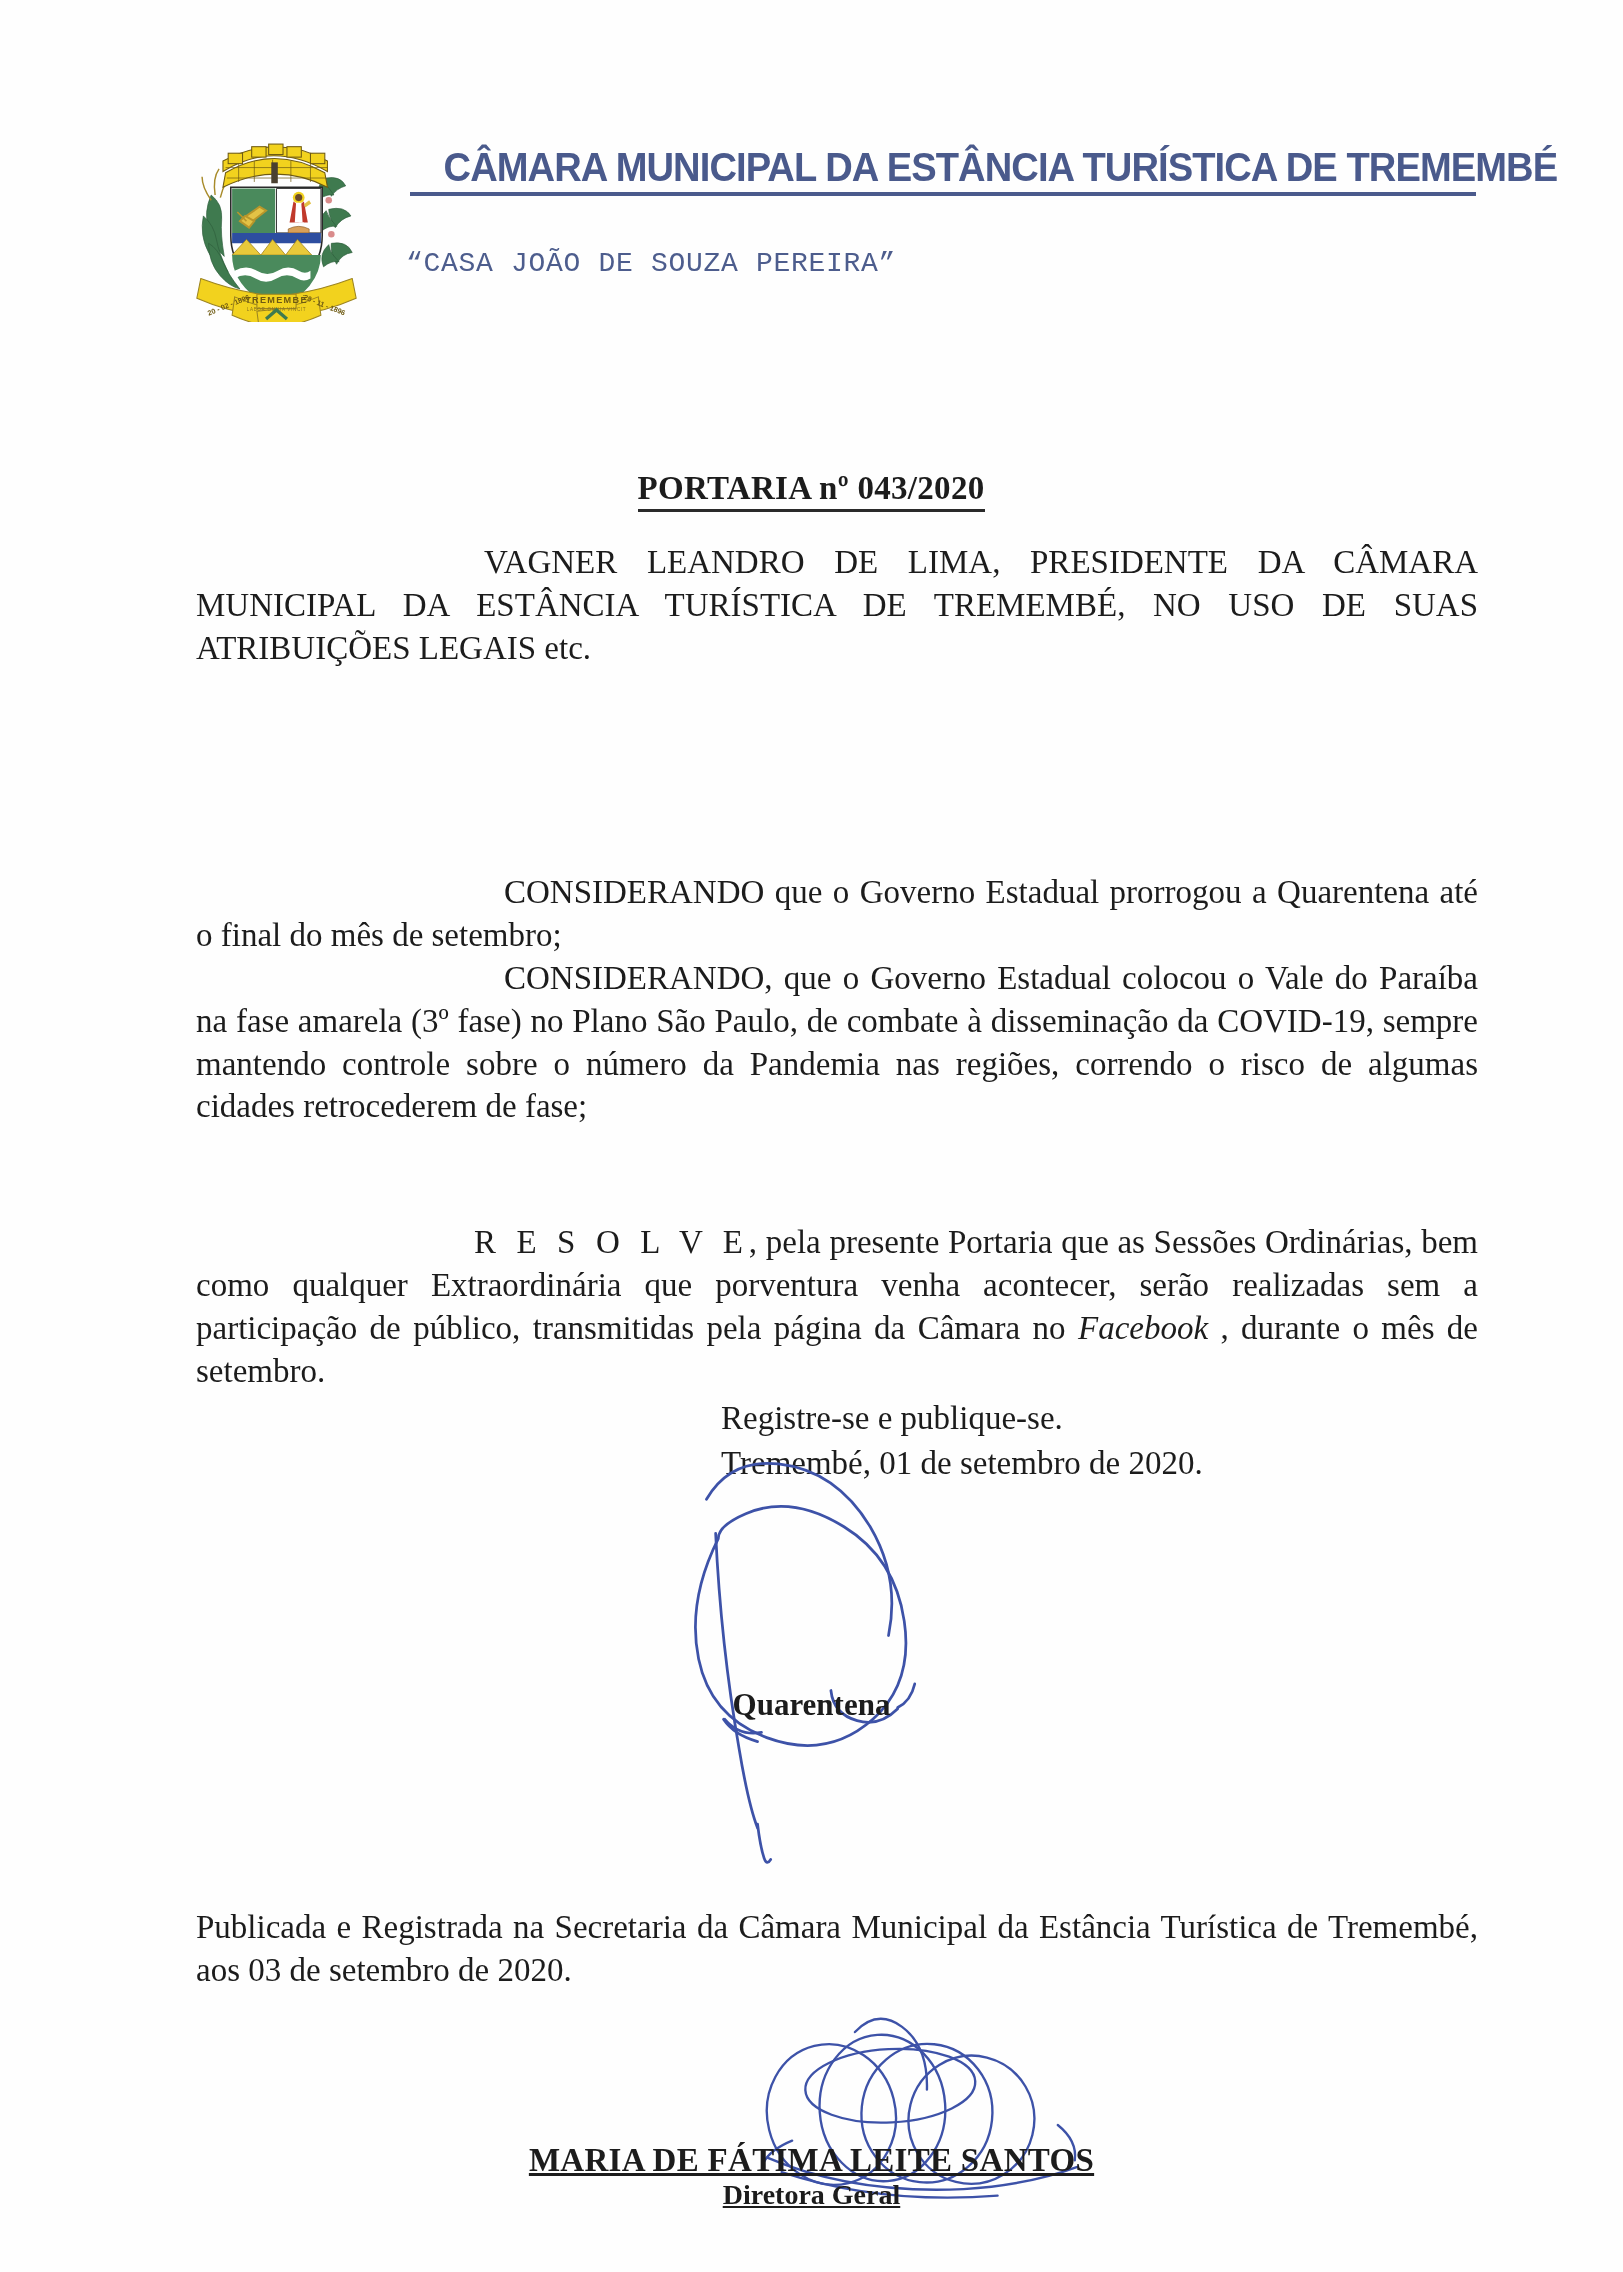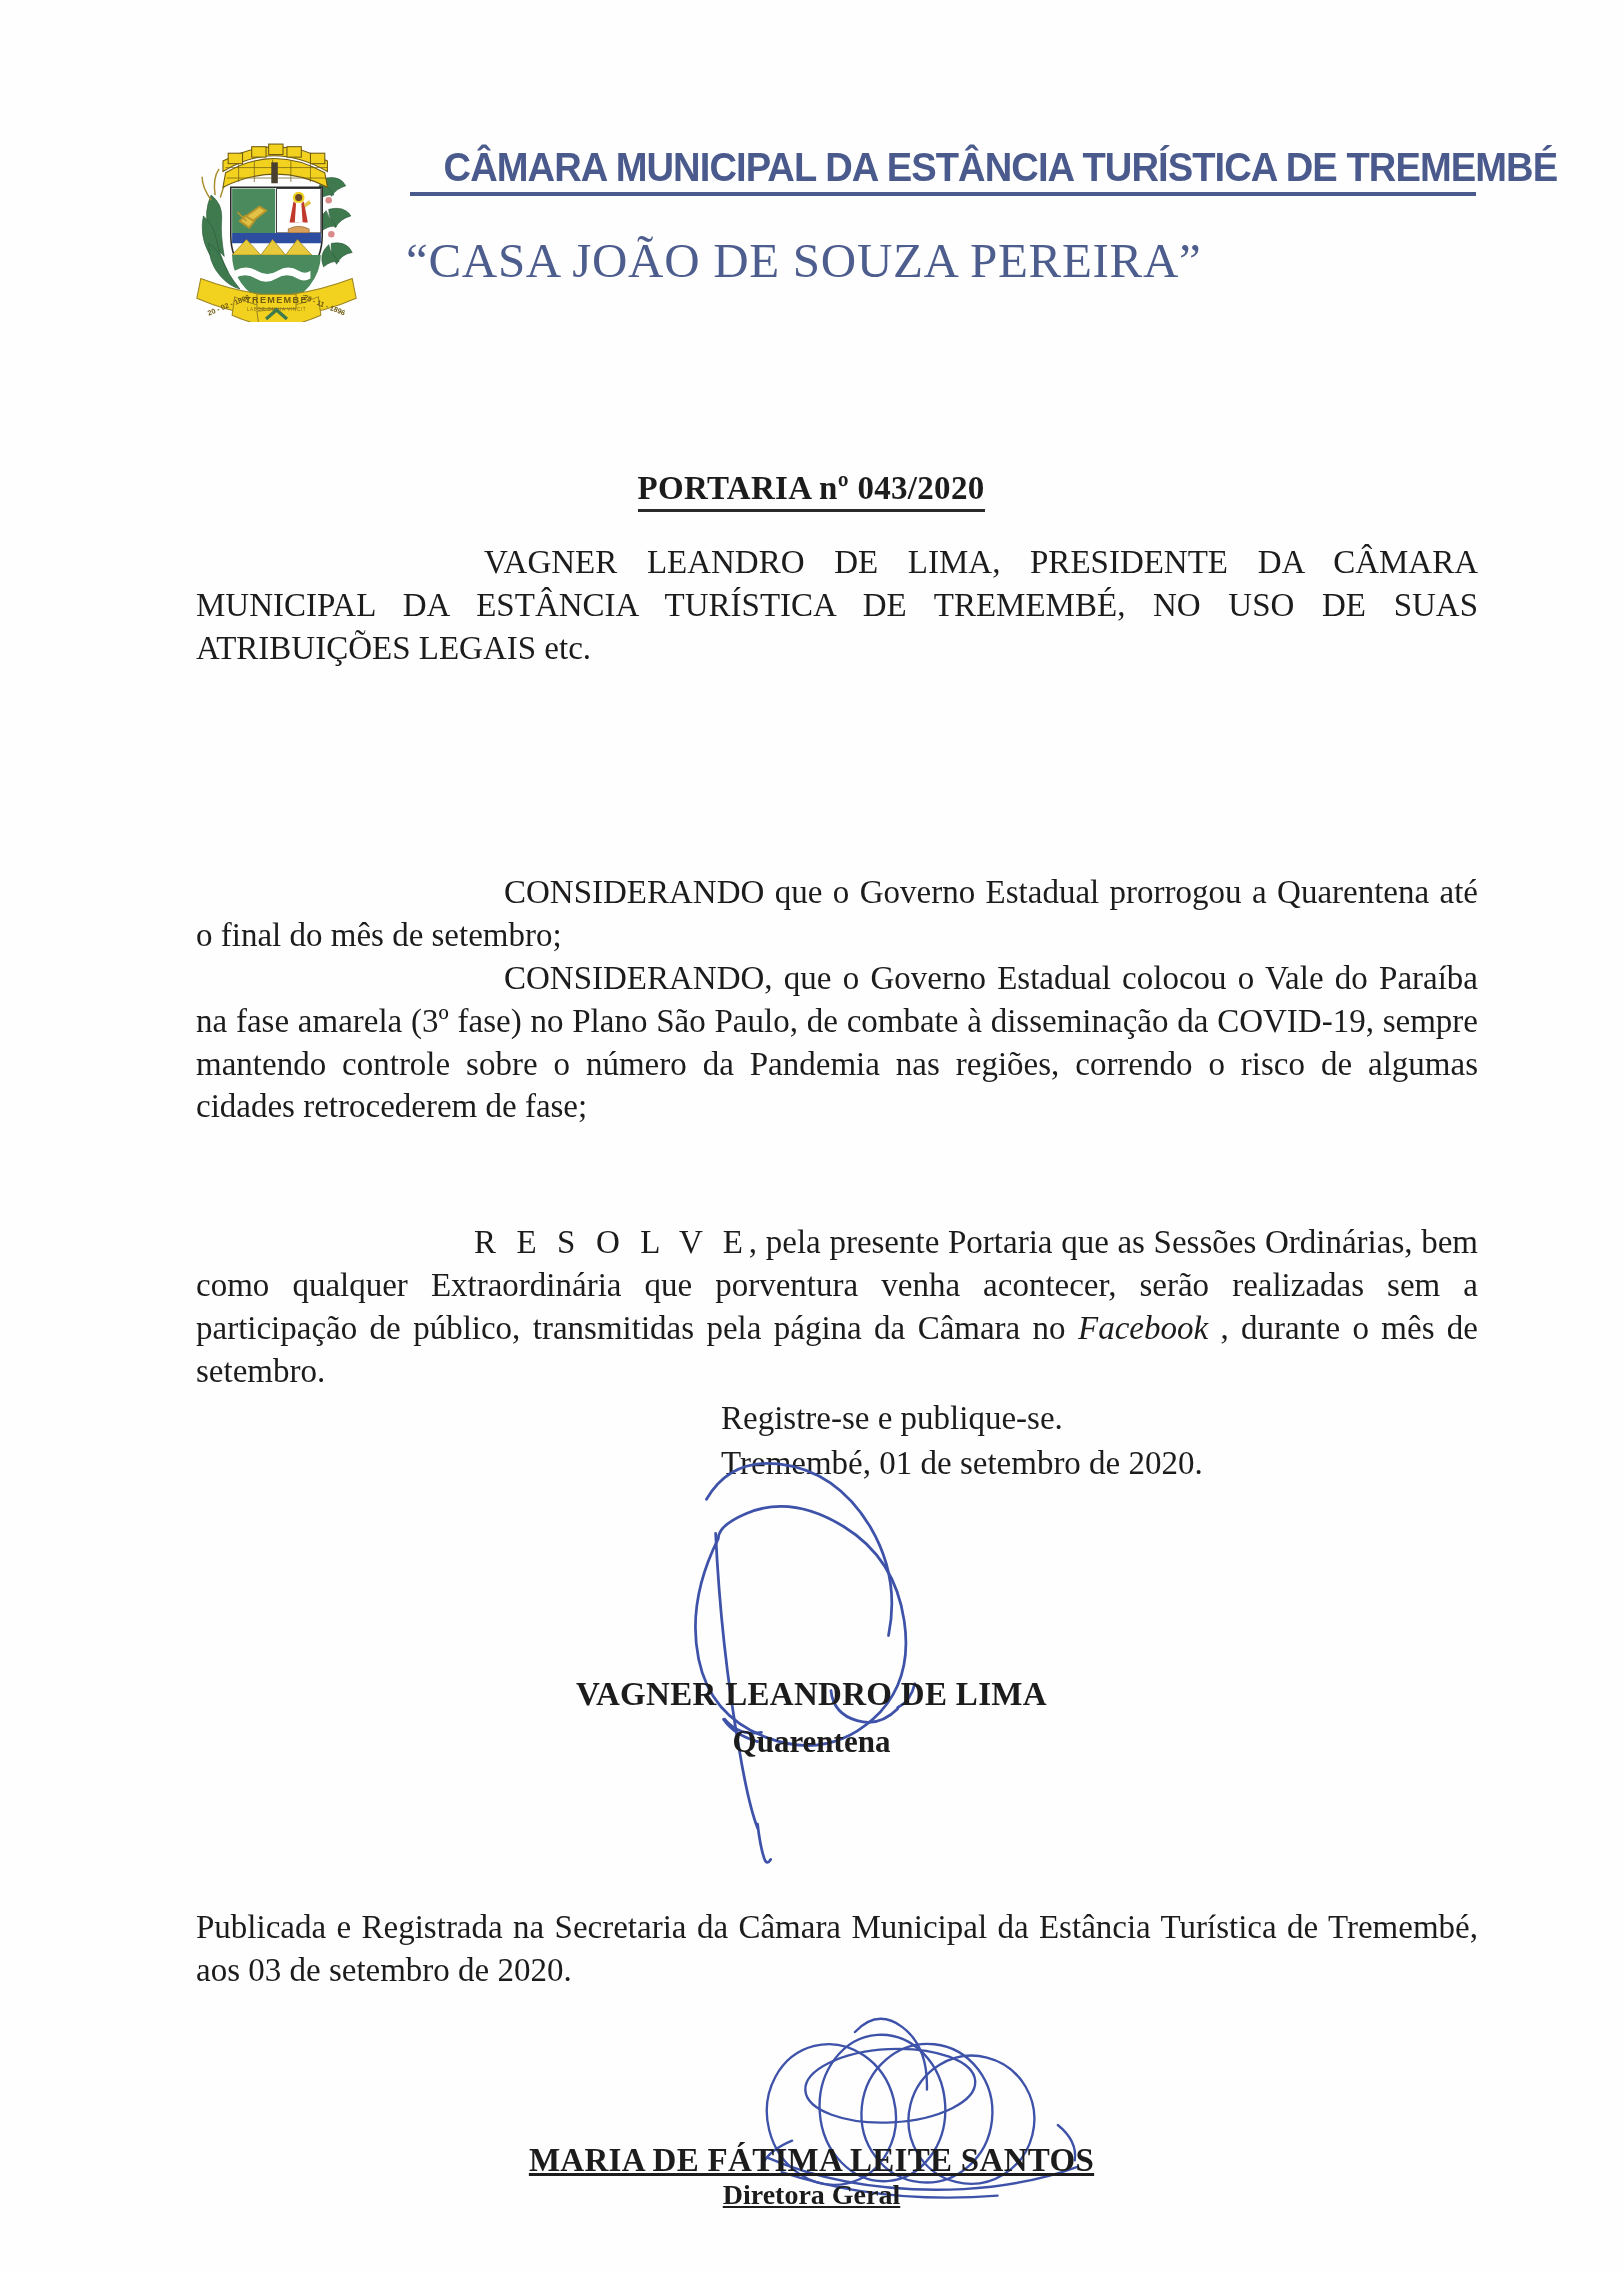--- a/index.html
+++ b/index.html
@@ -61,25 +61,25 @@
   }
 
   .org-rule {
     margin: 3.9px auto 0 auto;
     width: 1066px;
     height: 3.9px;
     background: #4a5a8c;
   }
 
   .org-subtitle {
-    font-family: Liberation Serif, serif;
-    font-size: 49px;
+    font-family: Liberation Mono, monospace;
+    font-size: 28px;
     color: #4d5d8d;
     letter-spacing: 0.7px;
-    margin-top: 36px;
+    margin-top: 52px;
     white-space: nowrap;
   }
 
   
   .doc-title {
     position: absolute;
     left: 0;
     top: 470px;
     width: 1622px;
     text-align: center;
@@ -314,21 +314,20 @@
       <path d="M114 112 q8 170 36 330 q14 84 28 120"></path>
       <path d="M178 430 q-36 -10 -52 -34"></path>
       <path d="M128 396 q22 26 56 20"></path>
       <path d="M290 352 q4 36 40 46 q34 10 62 -18"></path>
       <path d="M418 342 q-6 26 -26 36"></path>
       <path d="M178 556 q4 34 10 52 q4 12 10 2"></path>
     </g>
   </svg>
 
   <div class="sig-block-1">
-    <div class="sig-name">VAGNER LEANDRO DE LIMA</div>
     <div class="sig-role">Quarentena</div>
   </div>
 
   <div class="body-block p-publication">Publicada e Registrada na Secretaria da Câmara Municipal da Estância Turística de Tremembé, aos 03 de setembro de 2020.</div>
 
   <svg class="ink ink-director" viewBox="0 0 700 340" xmlns="http://www.w3.org/2000/svg">
     <g fill="none" stroke="#3d52a8" stroke-width="3.6" stroke-linecap="round" stroke-linejoin="round">
       <ellipse cx="210" cy="170" rx="98" ry="108" transform="rotate(-14 210 170)"></ellipse>
       <ellipse cx="288" cy="160" rx="96" ry="112" transform="rotate(-4 288 160)"></ellipse>
       <ellipse cx="356" cy="168" rx="100" ry="106" transform="rotate(6 356 168)"></ellipse>

